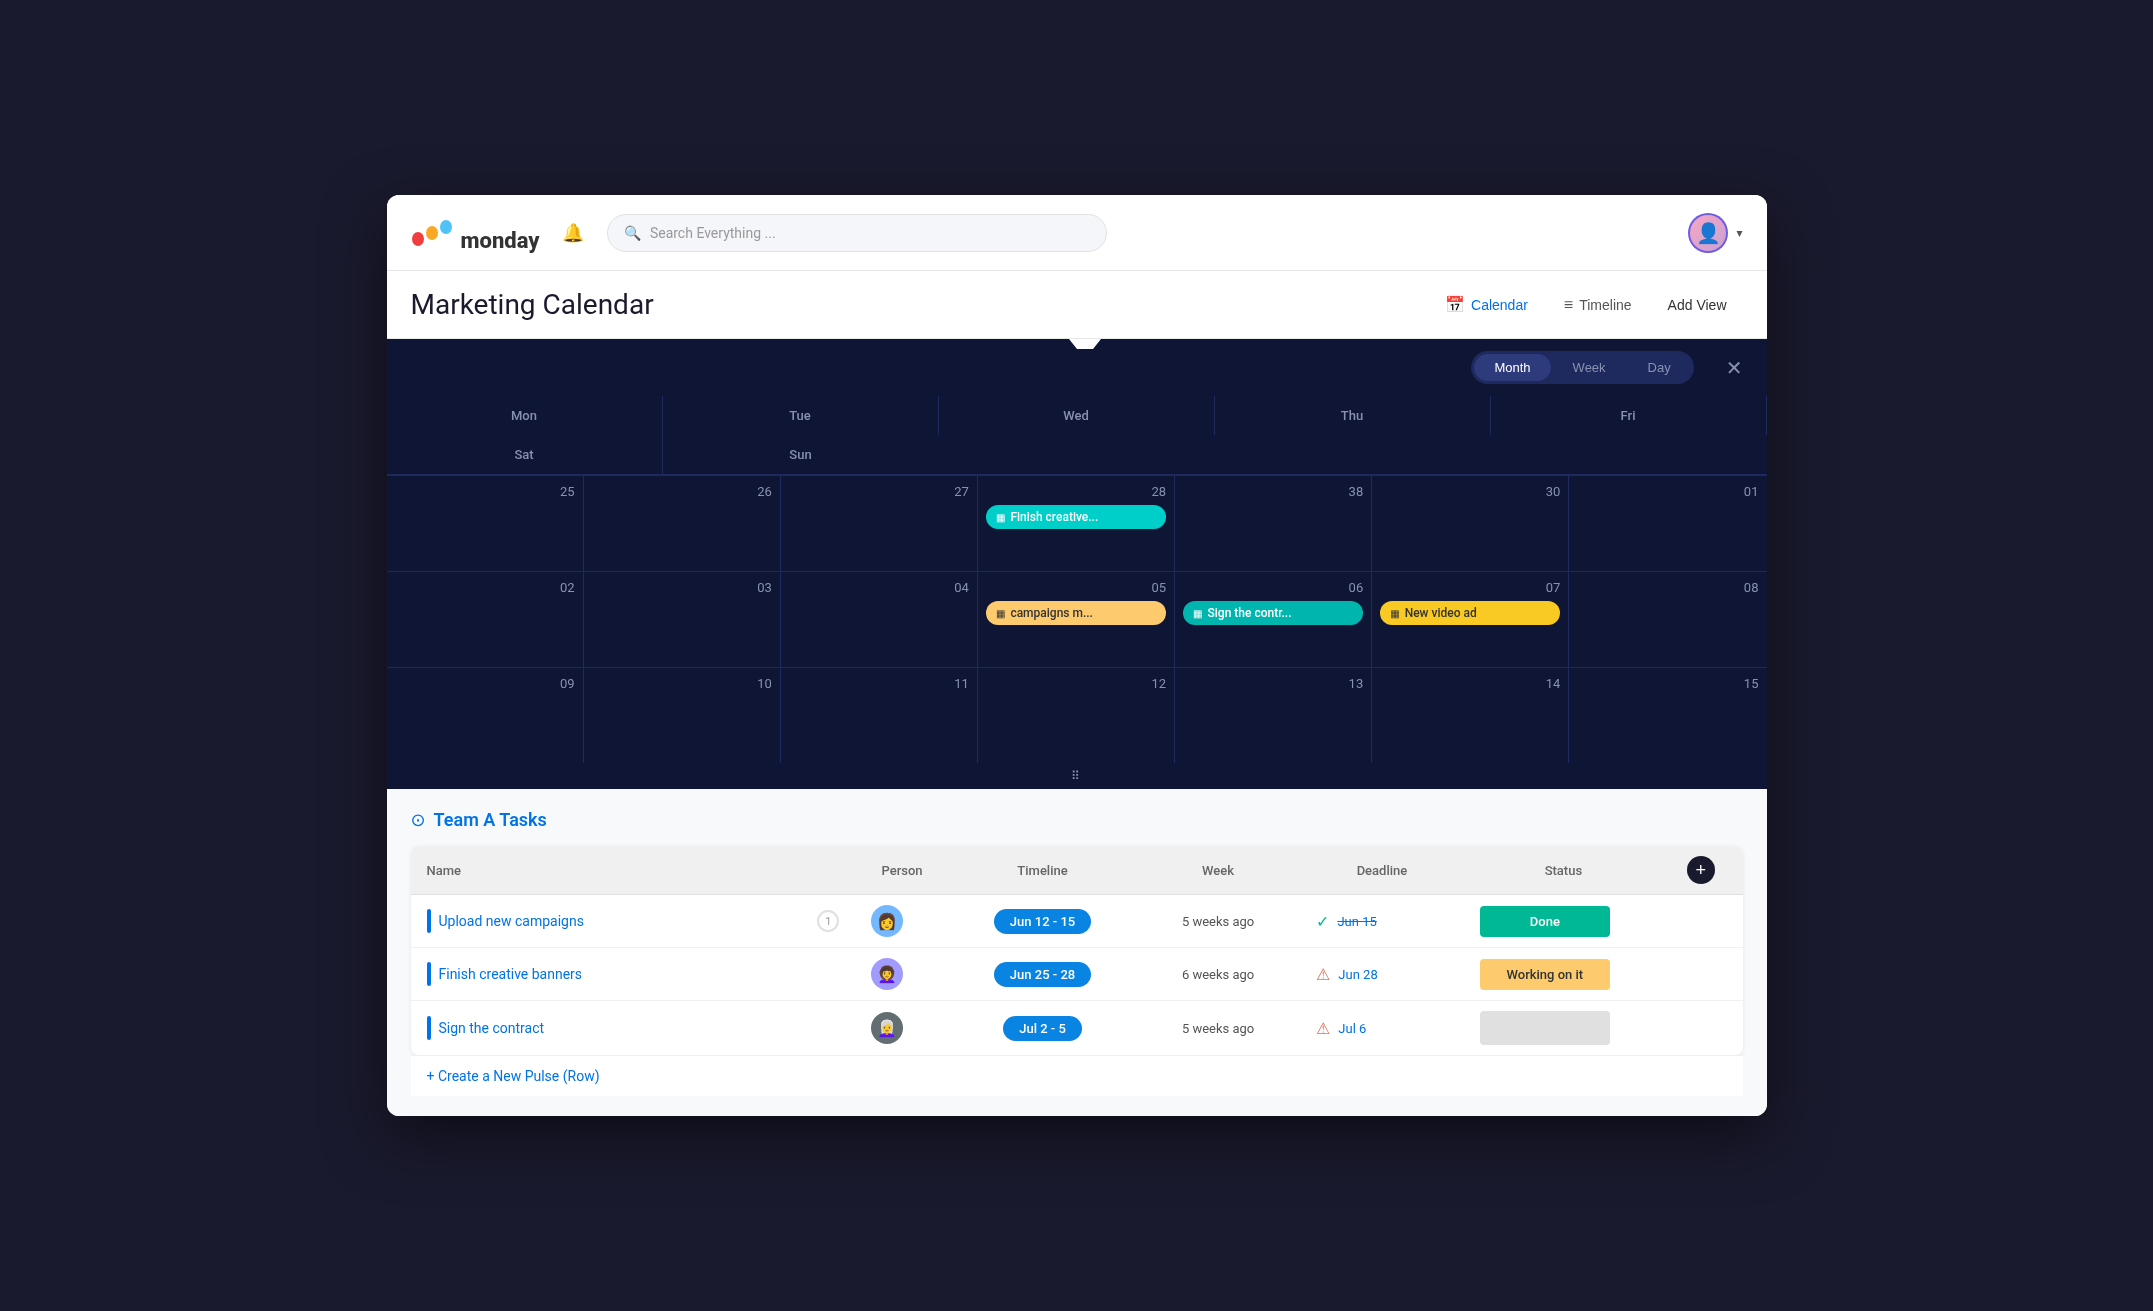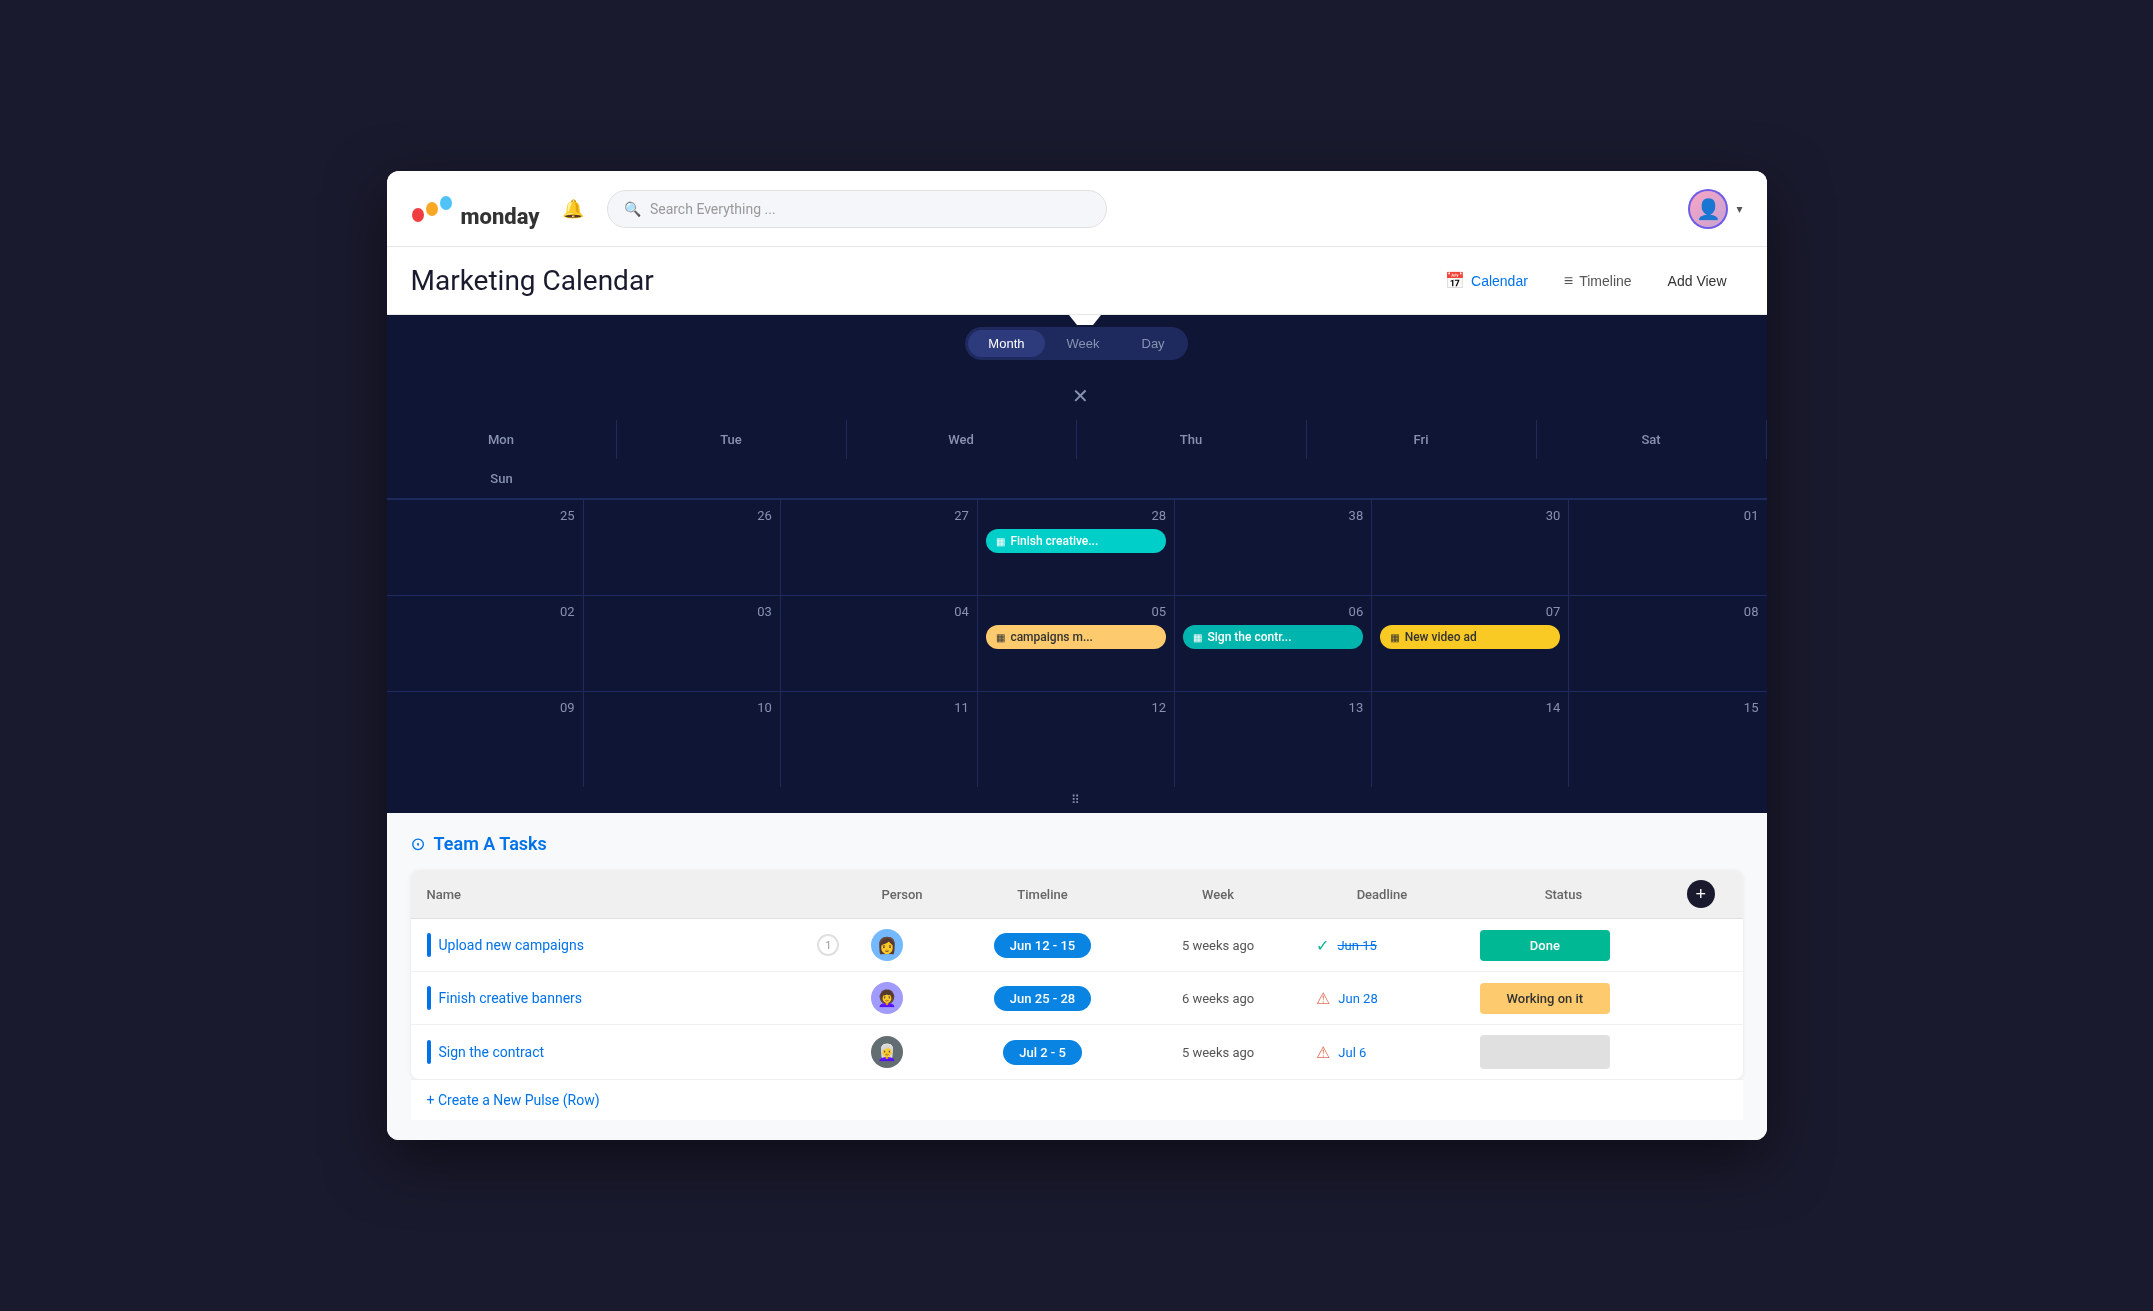--- a/index.html
+++ b/index.html
@@ -149,21 +149,20 @@
       background: #0f1535;
       position: relative;
     }
     .calendar-controls {
       display: flex;
       align-items: center;
       justify-content: flex-end;
       padding: 12px 24px;
       gap: 24px;
       position: relative;
-      flex-direction: column;
     }
     .calendar-controls::before {
       content: '';
       position: absolute;
       top: 0;
       left: calc(50% - 8px);
       width: 16px;
       height: 0;
       border-left: 8px solid transparent;
       border-right: 8px solid transparent;
@@ -197,21 +196,21 @@
       font-size: 20px;
       cursor: pointer;
       margin-left: 8px;
     }
 
     .calendar-grid {
       width: 100%;
     }
     .cal-header {
       display: grid;
-      grid-template-columns: repeat(6, 1fr);
+      grid-template-columns: repeat(5, 1fr);
       border-bottom: 1px solid #1e2a5e;
     }
     .cal-day-name {
       padding: 12px;
       text-align: center;
       font-size: 13px;
       font-weight: 500;
       color: #8892b0;
       border-right: 1px solid #1e2a5e;
     }

